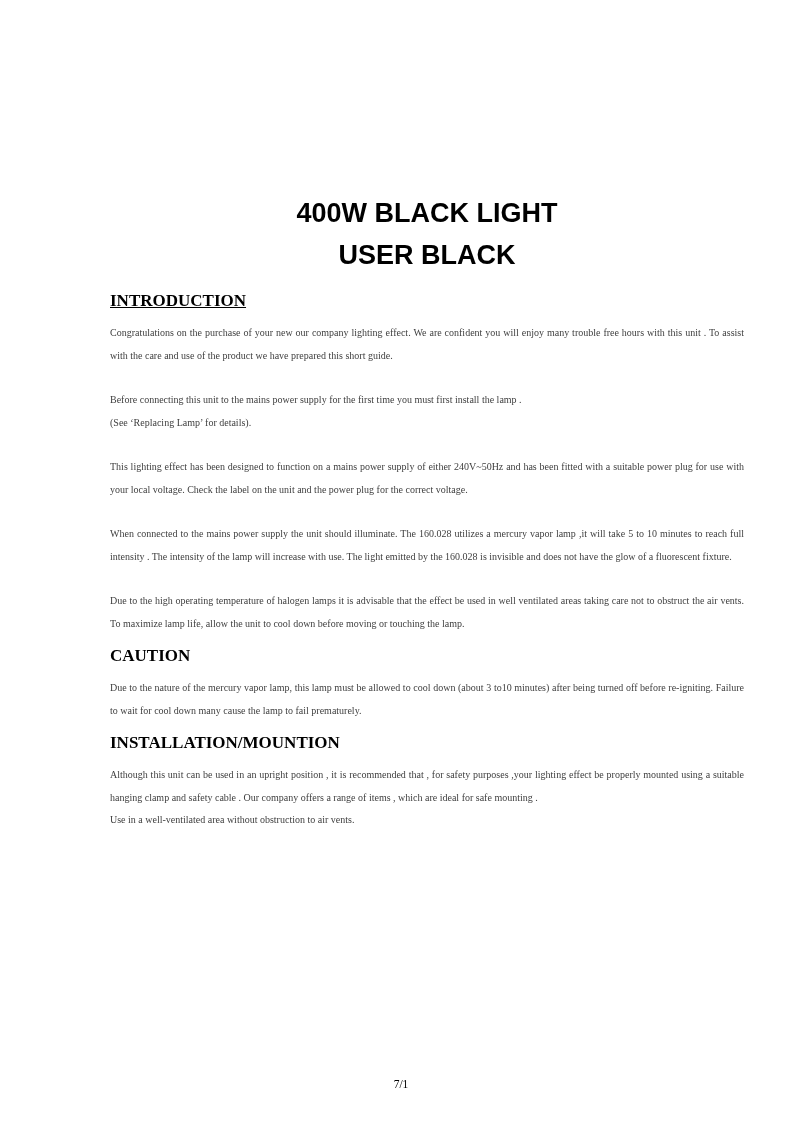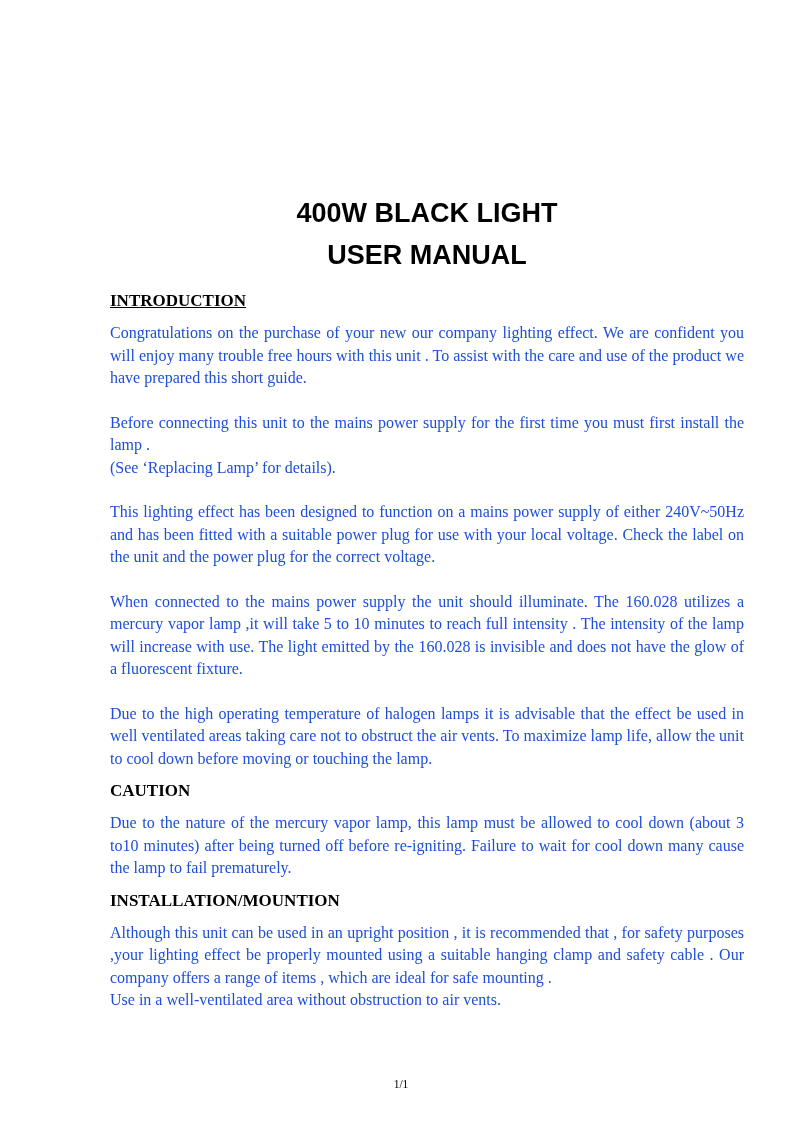--- a/index.html
+++ b/index.html
@@ -39,23 +39,23 @@
     line-height: 22px;
     color: #000000;
     margin: 10px 0 10px 0;
   }
   .doc-title + .section-heading {
     margin-top: 14px;
     text-decoration: underline;
   }
   .para {
     font-family: "Liberation Serif", serif;
-    font-size: 16px;
+    font-size: 10px;
     line-height: 22.5px;
-    color: #1d4ed8;
+    color: #404040;
     text-align: justify;
     text-justify: inter-word;
     white-space: pre-line;
     margin: 0 0 22px 0;
   }
   .para.last-in-section {
     margin-bottom: 6px;
   }
   .footer {
     position: absolute;
@@ -69,35 +69,35 @@
   }
 </style>
 </head>
 <body>
 
 <div class="page">
   <div class="content">
 
     <div class="doc-title">
       <div>400W BLACK LIGHT</div>
-      <div>USER MANUAL</div>
+      <div>USER BLACK</div>
     </div>
 
     <div class="section-heading">INTRODUCTION</div>
     <p class="para">Congratulations on the purchase of your new our company lighting effect. We are confident you will enjoy many trouble free hours with this unit . To assist with the care and use of the product we have prepared this short guide.</p>
 
     <p class="para">Before connecting this unit to the mains power supply for the first time you must first install the lamp .
 (See ‘Replacing Lamp’ for details).</p>
     <p class="para">This lighting effect has been designed to function on a mains power supply of either 240V~50Hz and has been fitted with a suitable power plug for use with your local voltage. Check the label on the unit and the power plug for the correct voltage.</p>
     <p class="para">When connected to the mains power supply the unit should illuminate. The 160.028 utilizes a mercury vapor lamp ,it will take 5 to 10 minutes to reach full intensity . The intensity of the lamp will increase with use. The light emitted by the 160.028 is invisible and does not have the glow of a fluorescent fixture.</p>
     <p class="para last-in-section">Due to the high operating temperature of halogen lamps it is advisable that the effect be used in well ventilated areas taking care not to obstruct the air vents. To maximize lamp life, allow the unit to cool down before moving or touching the lamp.</p>
 
     <div class="section-heading">CAUTION</div>
     <p class="para last-in-section">Due to the nature of the mercury vapor lamp, this lamp must be allowed to cool down (about 3 to10 minutes) after being turned off before re-igniting. Failure to wait for cool down many cause the lamp to fail prematurely.</p>
 
     <div class="section-heading">INSTALLATION/MOUNTION</div>
     <p class="para last-in-section">Although this unit can be used in an upright position , it is recommended that , for safety purposes ,your lighting effect be properly mounted using a suitable hanging clamp and safety cable . Our company offers a range of items , which are ideal for safe mounting .
 Use in a well-ventilated area without obstruction to air vents.</p>
 
   </div>
 
-  <div class="footer">1/1</div>
+  <div class="footer">7/1</div>
 </div>
 
 </body></html>

